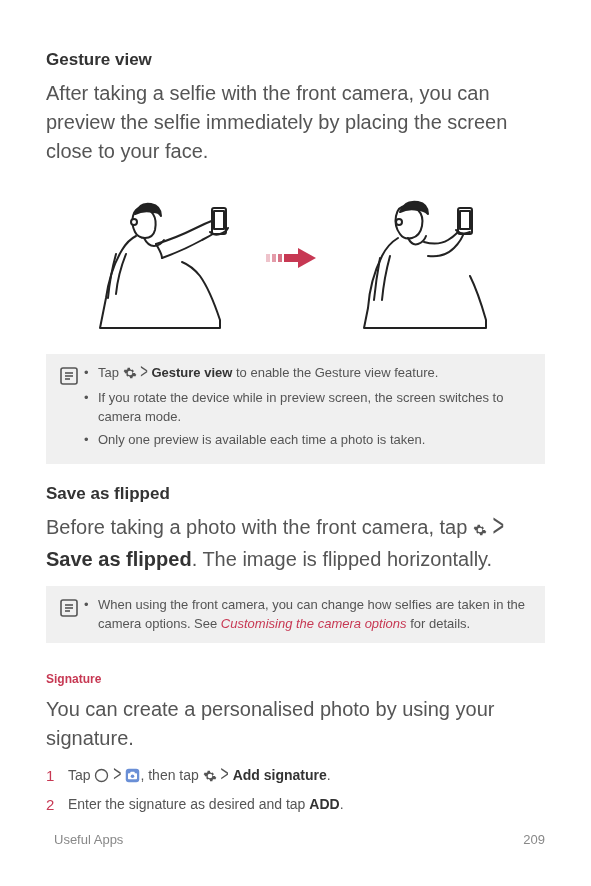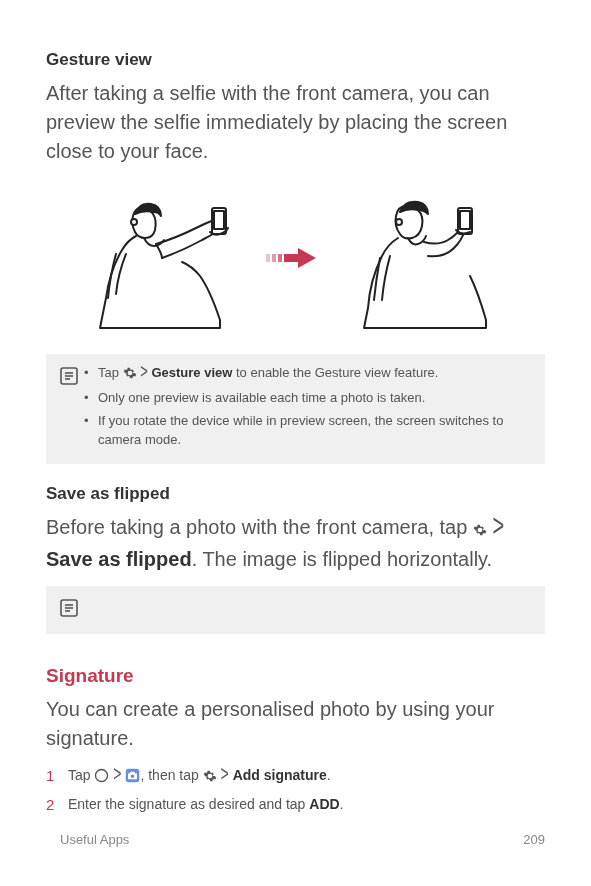--- a/index.html
+++ b/index.html
@@ -15,21 +15,21 @@
     position: relative;
     padding: 48px 46px 40px 46px;
   }
   h2.section-heading {
     font-size: 17px;
     font-weight: 700;
     color: #333;
     margin-bottom: 6px;
   }
   h2.feature-heading {
-    font-size: 19px;
+    font-size: 12px;
     font-weight: 700;
     color: #c73853;
     margin-bottom: 6px;
     margin-top: 28px;
   }
   p.body-text {
     font-size: 20px;
     color: #555;
     margin-bottom: 12px;
   }
@@ -113,21 +113,21 @@
     position: absolute;
     left: 0;
     top: 0;
     color: #c73853;
     font-weight: 400;
     font-size: 15px;
   }
   .footer {
     position: absolute;
     bottom: 36px;
-    left: 60px;
+    left: 54px;
     right: 46px;
     display: flex;
     justify-content: space-between;
     font-size: 13px;
     color: #888;
   }
 </style>
 </head>
 <body>
 
@@ -214,22 +214,22 @@
       </svg>
     </span>
   </div>
   <div class="note-content">
     <ul>
       <li>
         <span>Tap </span><span class="icon-inline"><svg width="14" height="14" viewBox="0 0 24 24">
               <path fill="#555" d="M12 8a4 4 0 100 8 4 4 0 000-8zm9 4a7 7 0 01-.1 1.2l2 1.6-2 3.4-2.4-1a7 7 0 01-2 1.2l-.4 2.6h-4l-.4-2.6a7 7 0 01-2-1.2l-2.4 1-2-3.4 2-1.6A7 7 0 013 12a7 7 0 01.1-1.2l-2-1.6 2-3.4 2.4 1a7 7 0 012-1.2L7.9 3h4l.4 2.6a7 7 0 012 1.2l2.4-1 2 3.4-2 1.6c.1.4.1.8.1 1.2z"></path>
             </svg></span> <span class="gt">&gt;</span> <span class="bold">Gesture view</span><span> to enable the Gesture view feature.</span>
       </li>
+      <li>If you rotate the device while in preview screen, the screen switches to camera mode.</li>
       <li>Only one preview is available each time a photo is taken.</li>
-      <li>If you rotate the device while in preview screen, the screen switches to camera mode.</li>
     </ul>
   </div>
 </div>
 
 <h2 class="section-heading">Save as flipped</h2>
 <p class="body-text">
   <span>Before taking a photo with the front camera, tap </span><span class="icon-inline"><svg width="14" height="14" viewBox="0 0 24 24">
         <path fill="#555" d="M12 8a4 4 0 100 8 4 4 0 000-8zm9 4a7 7 0 01-.1 1.2l2 1.6-2 3.4-2.4-1a7 7 0 01-2 1.2l-.4 2.6h-4l-.4-2.6a7 7 0 01-2-1.2l-2.4 1-2-3.4 2-1.6A7 7 0 013 12a7 7 0 01.1-1.2l-2-1.6 2-3.4 2.4 1a7 7 0 012-1.2L7.9 3h4l.4 2.6a7 7 0 012 1.2l2.4-1 2 3.4-2 1.6c.1.4.1.8.1 1.2z"></path>
       </svg></span> <span class="gt">&gt;</span> <span class="bold">Save as flipped</span><span>. The image is flipped horizontally.</span>
 </p>
@@ -237,20 +237,25 @@
 <div class="note-box">
   <div class="note-icon-col">
     <span>
       <svg width="20" height="20" viewBox="0 0 20 20">
         <rect x="2" y="2" width="16" height="16" rx="2" fill="none" stroke="#555" stroke-width="1.6"></rect>
         <line x1="6" y1="7" x2="14" y2="7" stroke="#555" stroke-width="1.6"></line>
         <line x1="6" y1="10" x2="14" y2="10" stroke="#555" stroke-width="1.6"></line>
         <line x1="6" y1="13" x2="11" y2="13" stroke="#555" stroke-width="1.6"></line>
       </svg>
     </span>
+  </div>
+  <div class="note-content">
+    <div class="single">
+      <span>When using the front camera, you can change how selfies are taken in the camera options. See </span><span class="redlink">Customising the camera options</span><span> for details.</span>
+    </div>
   </div>
 </div>
 
 <h2 class="feature-heading">Signature</h2>
 <p class="body-text">You can create a personalised photo by using your signature.</p>
 
 <ol class="steps">
   <li>
     <span>Tap </span><span class="icon-inline"><svg width="15" height="15" viewBox="0 0 20 20">
           <circle cx="10" cy="10" r="8" fill="none" stroke="#555" stroke-width="1.8"></circle>

